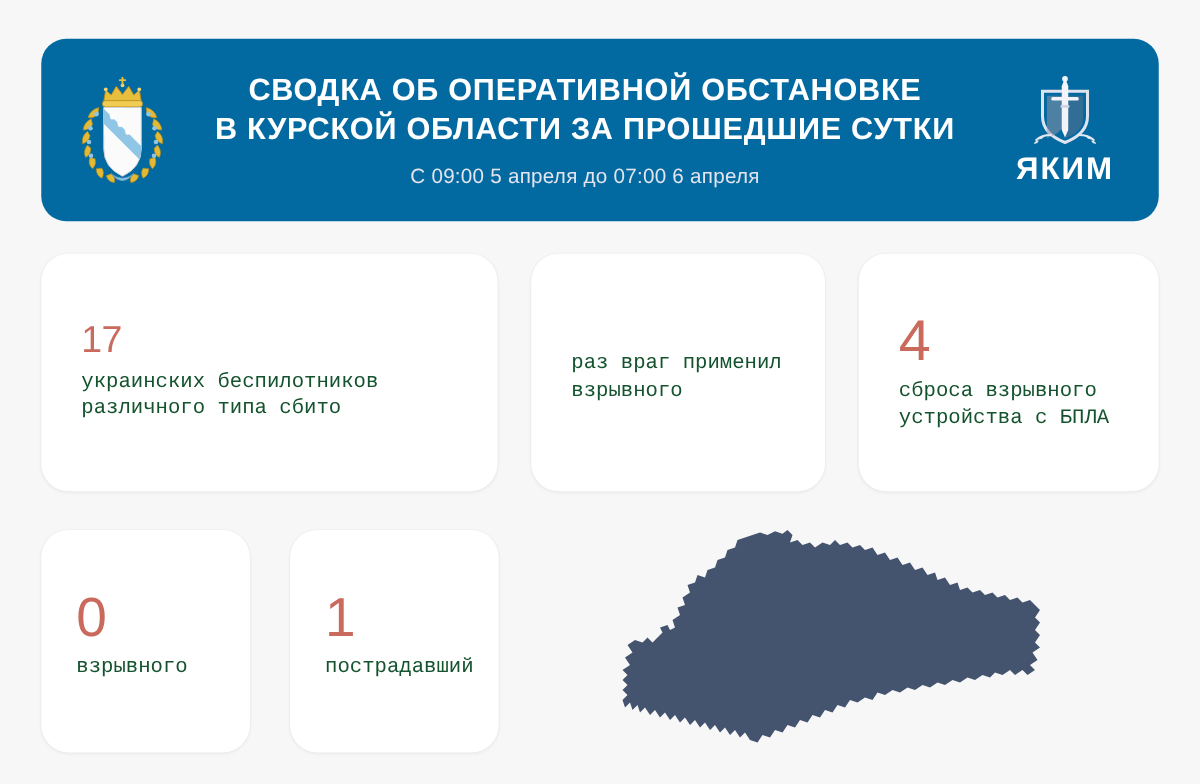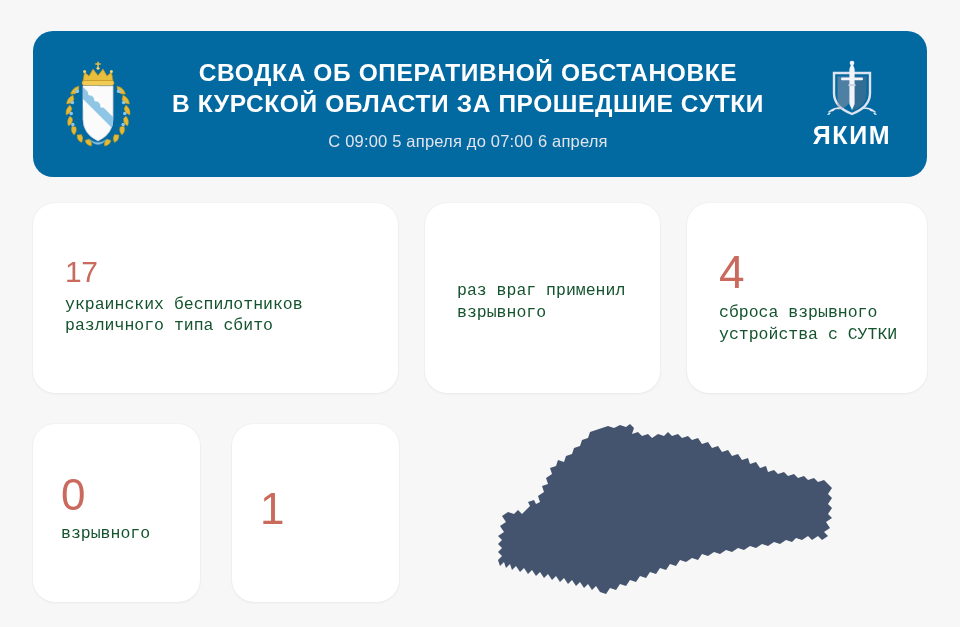--- a/index.html
+++ b/index.html
@@ -258,34 +258,35 @@
   <div class="card-inner">
     <div class="card-label">раз враг применил
 взрывного</div>
   </div>
 </div>
 
 <div class="card" id="card-drops">
   <div class="card-inner">
     <div class="card-number">4</div>
     <div class="card-label">сброса взрывного
-устройства с СУТКИ</div>
+устройства с БПЛА</div>
   </div>
 </div>
 
 <div class="card" id="card-killed">
   <div class="card-inner">
     <div class="card-number">0</div>
     <div class="card-label">взрывного</div>
   </div>
 </div>
 
 <div class="card" id="card-injured">
   <div class="card-inner">
     <div class="card-number">1</div>
+    <div class="card-label">пострадавший</div>
   </div>
 </div>
 
 <div class="map-wrap">
   <svg viewBox="0 0 362 200" preserveAspectRatio="xMidYMid meet">
     <path d="M34 98 L38 94 L36 90 L42 88 L44 92 L48 90 L46 84 L52 80 L50 74
              L56 72 L54 66 L60 62 L58 56 L64 54 L66 48 L72 50 L74 44 L80 42
              L82 36 L88 34 L90 28 L96 26 L98 20 L104 18 L110 16 L116 14 L122 16
              L128 13 L134 15 L138 12 L142 16 L140 22 L146 20 L150 24 L156 22
              L160 26 L166 22 L172 24 L176 20 L180 24 L186 22 L190 26 L196 24

